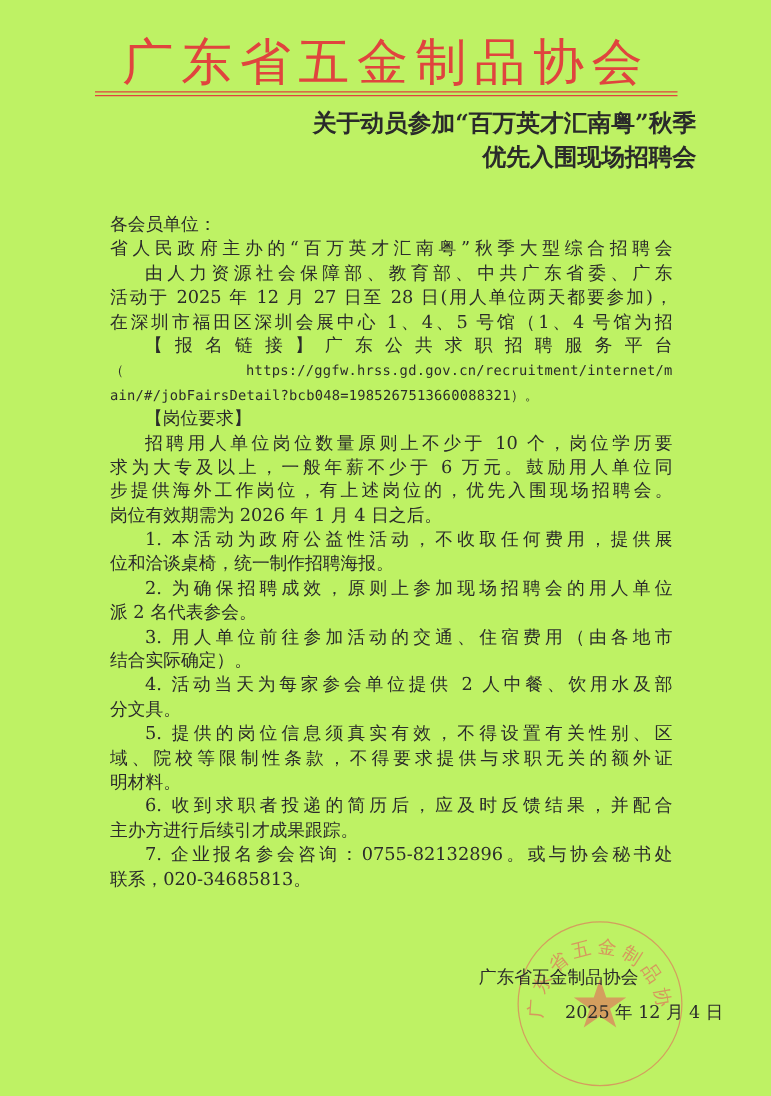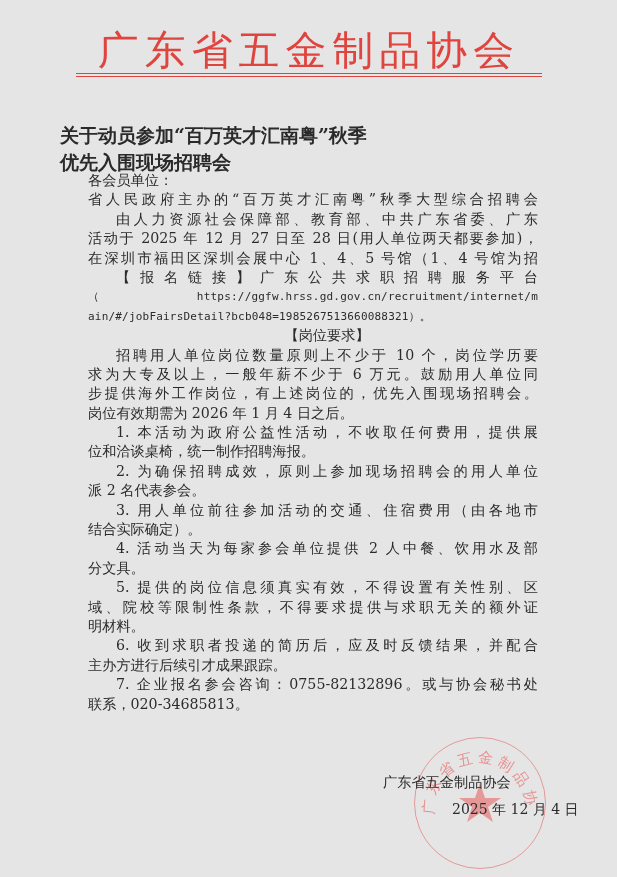--- a/index.html
+++ b/index.html
@@ -1,41 +1,40 @@
 <!DOCTYPE html>
 <html><head>
   <meta charset="utf-8">
   <style>
     html, body { margin: 0; padding: 0; background: #ffffff; }
     body { width: 617px; height: 877px; position: relative; overflow: hidden; }
-    .page { position: absolute; left: 0; top: 0; width: 617px; height: 877px; background: #e5e5e5; }
+    .page { position: absolute; left: 0; top: 0; width: 617px; height: 877px; background: #bef264; }
     .masthead {
       position: absolute; left: 78px; top: 28px; width: 462px; height: 44px;
       color: #e0443e; font-family: "DejaVu Serif", serif; font-size: 40px;
       letter-spacing: 6px; text-align: center; line-height: 44px; font-weight: normal;
       transform: scaleX(1.02);
     }
     .rule1 { position: absolute; left: 76px; top: 73px; width: 466px; height: 1px; background: #e0443e; }
     .rule2 { position: absolute; left: 76px; top: 76px; width: 466px; height: 1px; background: #e0443e; }
     .title {
-      position: absolute; left: 60px; width: 497px; text-align: left;
+      position: absolute; left: 60px; width: 497px; text-align: right;
       font-family: "DejaVu Serif", serif; font-weight: bold; font-size: 19px; color: #2a2a2a;
       line-height: 26px;
-      margin-top: 36px;
     }
     .t1 { top: 86px; }
     .t2 { top: 113px; }
     .body {
       position: absolute; left: 88px; top: 171px; width: 450px;
       font-family: "DejaVu Serif", serif; font-size: 14.2px; color: #2b2b2b;
       line-height: 19.4px;
     }
     .line { white-space: nowrap; height: 19.4px; overflow: visible; }
     .justify { text-align: justify; text-align-last: justify; white-space: normal; height: 19.4px; overflow: hidden; }
-    .indent { padding-left: 28px; text-align: center; }
+    .indent { padding-left: 28px; }
     .mono { font-family: "DejaVu Sans Mono", monospace; font-size: 11px; letter-spacing: 0.2px; }
     .signature {
       position: absolute; left: 383px; top: 772px; font-family: "DejaVu Serif", serif;
       font-size: 14.2px; color: #2b2b2b; line-height: 20px;
     }
     .sig-date { position: absolute; left: 404px; top: 801px; font-family: "DejaVu Serif", serif; font-size: 14px; color: #2b2b2b; margin-left: 48px; }
     .seal {
       position: absolute; left: 414px; top: 737px; width: 130px; height: 130px;
       border: 1.5px solid rgba(230,90,90,0.55); border-radius: 50%;
       pointer-events: none;

